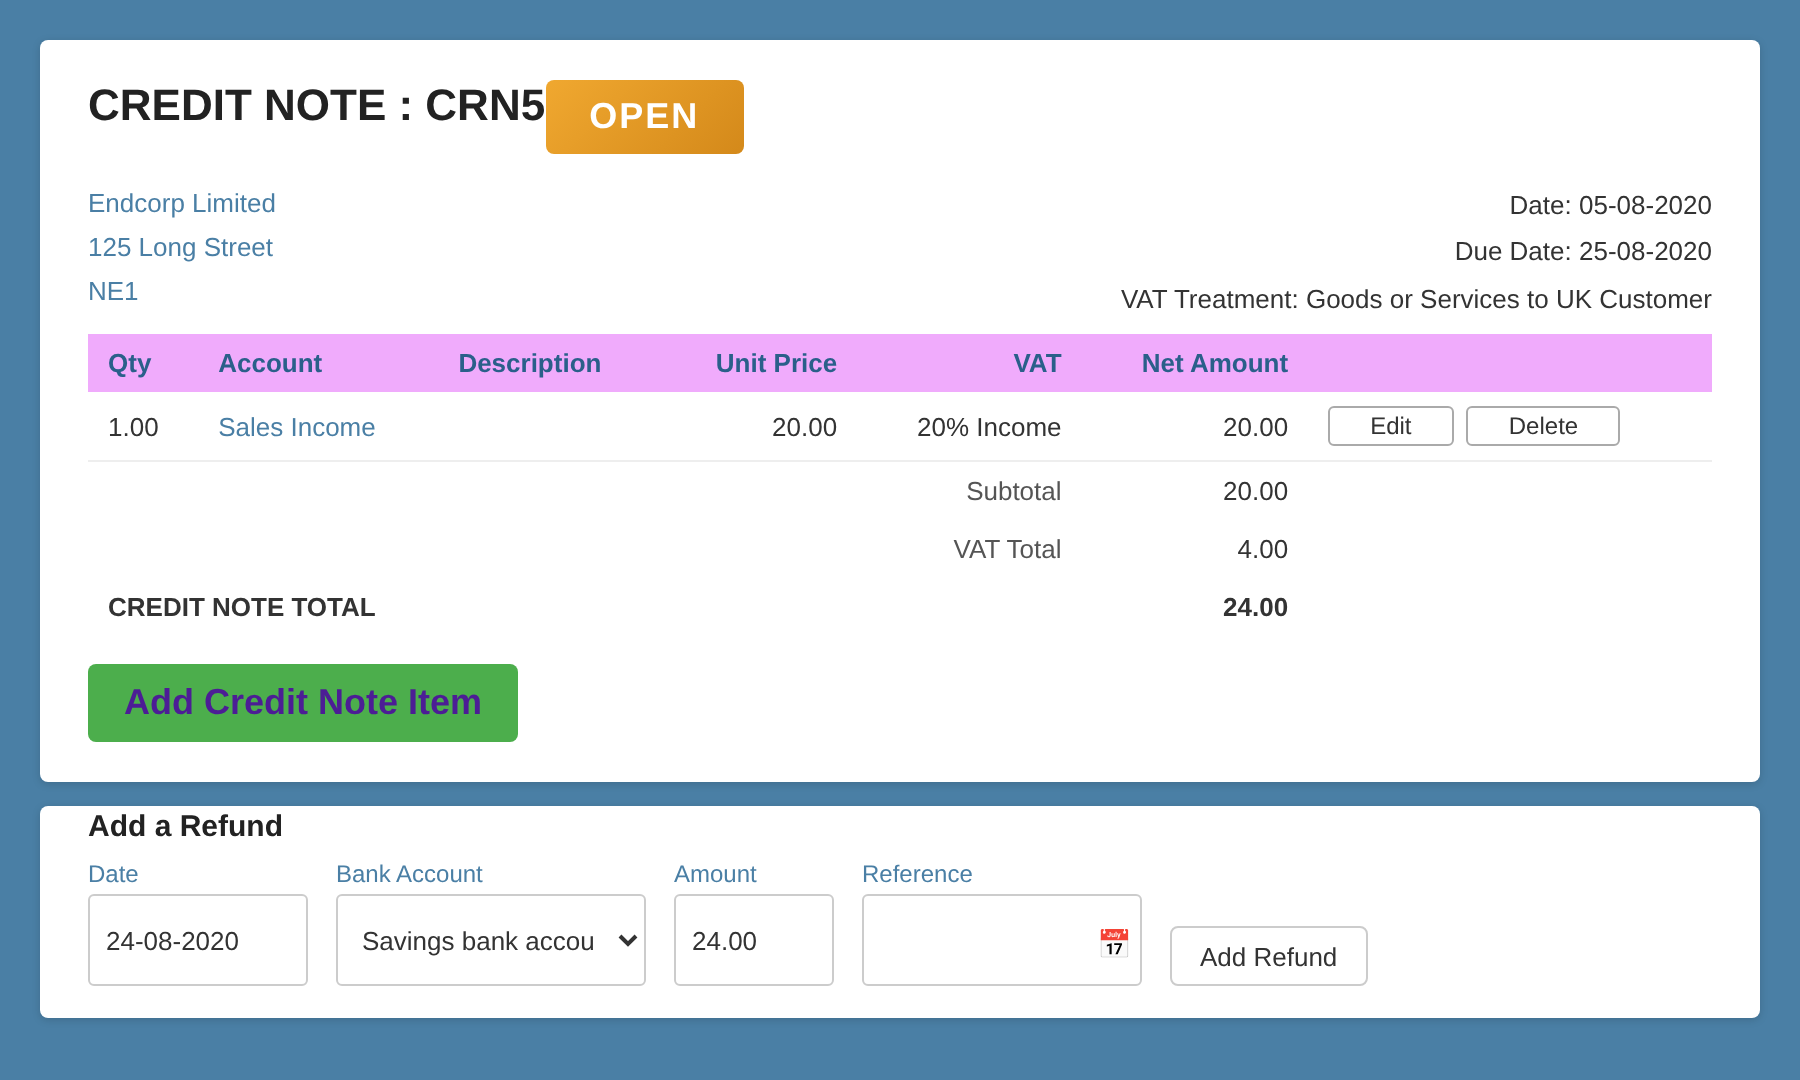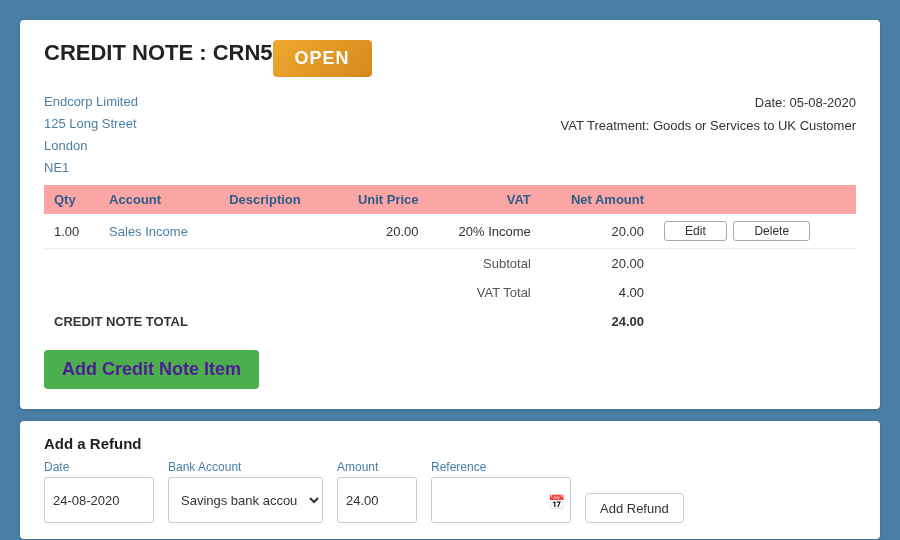--- a/index.html
+++ b/index.html
@@ -71,21 +71,21 @@
     }
 
     
     .items-table {
       width: 100%;
       border-collapse: collapse;
       margin-top: 6px;
     }
 
     .items-table thead tr {
-      background-color: #fca5a5;
+      background-color: #f0abfc;
     }
 
     .items-table thead th {
       padding: 7px 10px;
       text-align: left;
       font-weight: bold;
       color: #2a5f8a;
       font-size: 13px;
     }
 
@@ -171,21 +171,21 @@
       font-size: 18px;
       cursor: pointer;
       font-weight: bold;
     }
 
     
     .refund-card {
       background: #fff;
       border-radius: 4px;
       width: 100%;
-      padding: 14px 24px 16px;
+      padding: 2px 24px 16px;
       box-shadow: 0 1px 4px rgba(0,0,0,0.15);
     }
 
     .refund-title {
       font-size: 15px;
       font-weight: bold;
       margin-bottom: 8px;
       color: #222;
     }
 
@@ -254,27 +254,30 @@
 <div class="card">
   <div class="credit-note-header">
     <span class="credit-note-title">CREDIT NOTE : CRN5</span>
     <span class="status-badge">OPEN</span>
   </div>
 
   <div class="meta-row">
     <div class="meta-left">
       <div>Endcorp Limited</div>
       <div>125 Long Street</div>
-      <div>London</div>
       <div>NE1</div>
     </div>
     <div class="meta-right">
       <div>
         <span>Date:</span>
         <span>05-08-2020</span>
+      </div>
+      <div>
+        <span>Due Date:</span>
+        <span>25-08-2020</span>
       </div>
       <div>
         <span>VAT Treatment:</span>
         <span>Goods or Services to UK Customer</span>
       </div>
     </div>
   </div>
 
   <table class="items-table">
     <thead>

